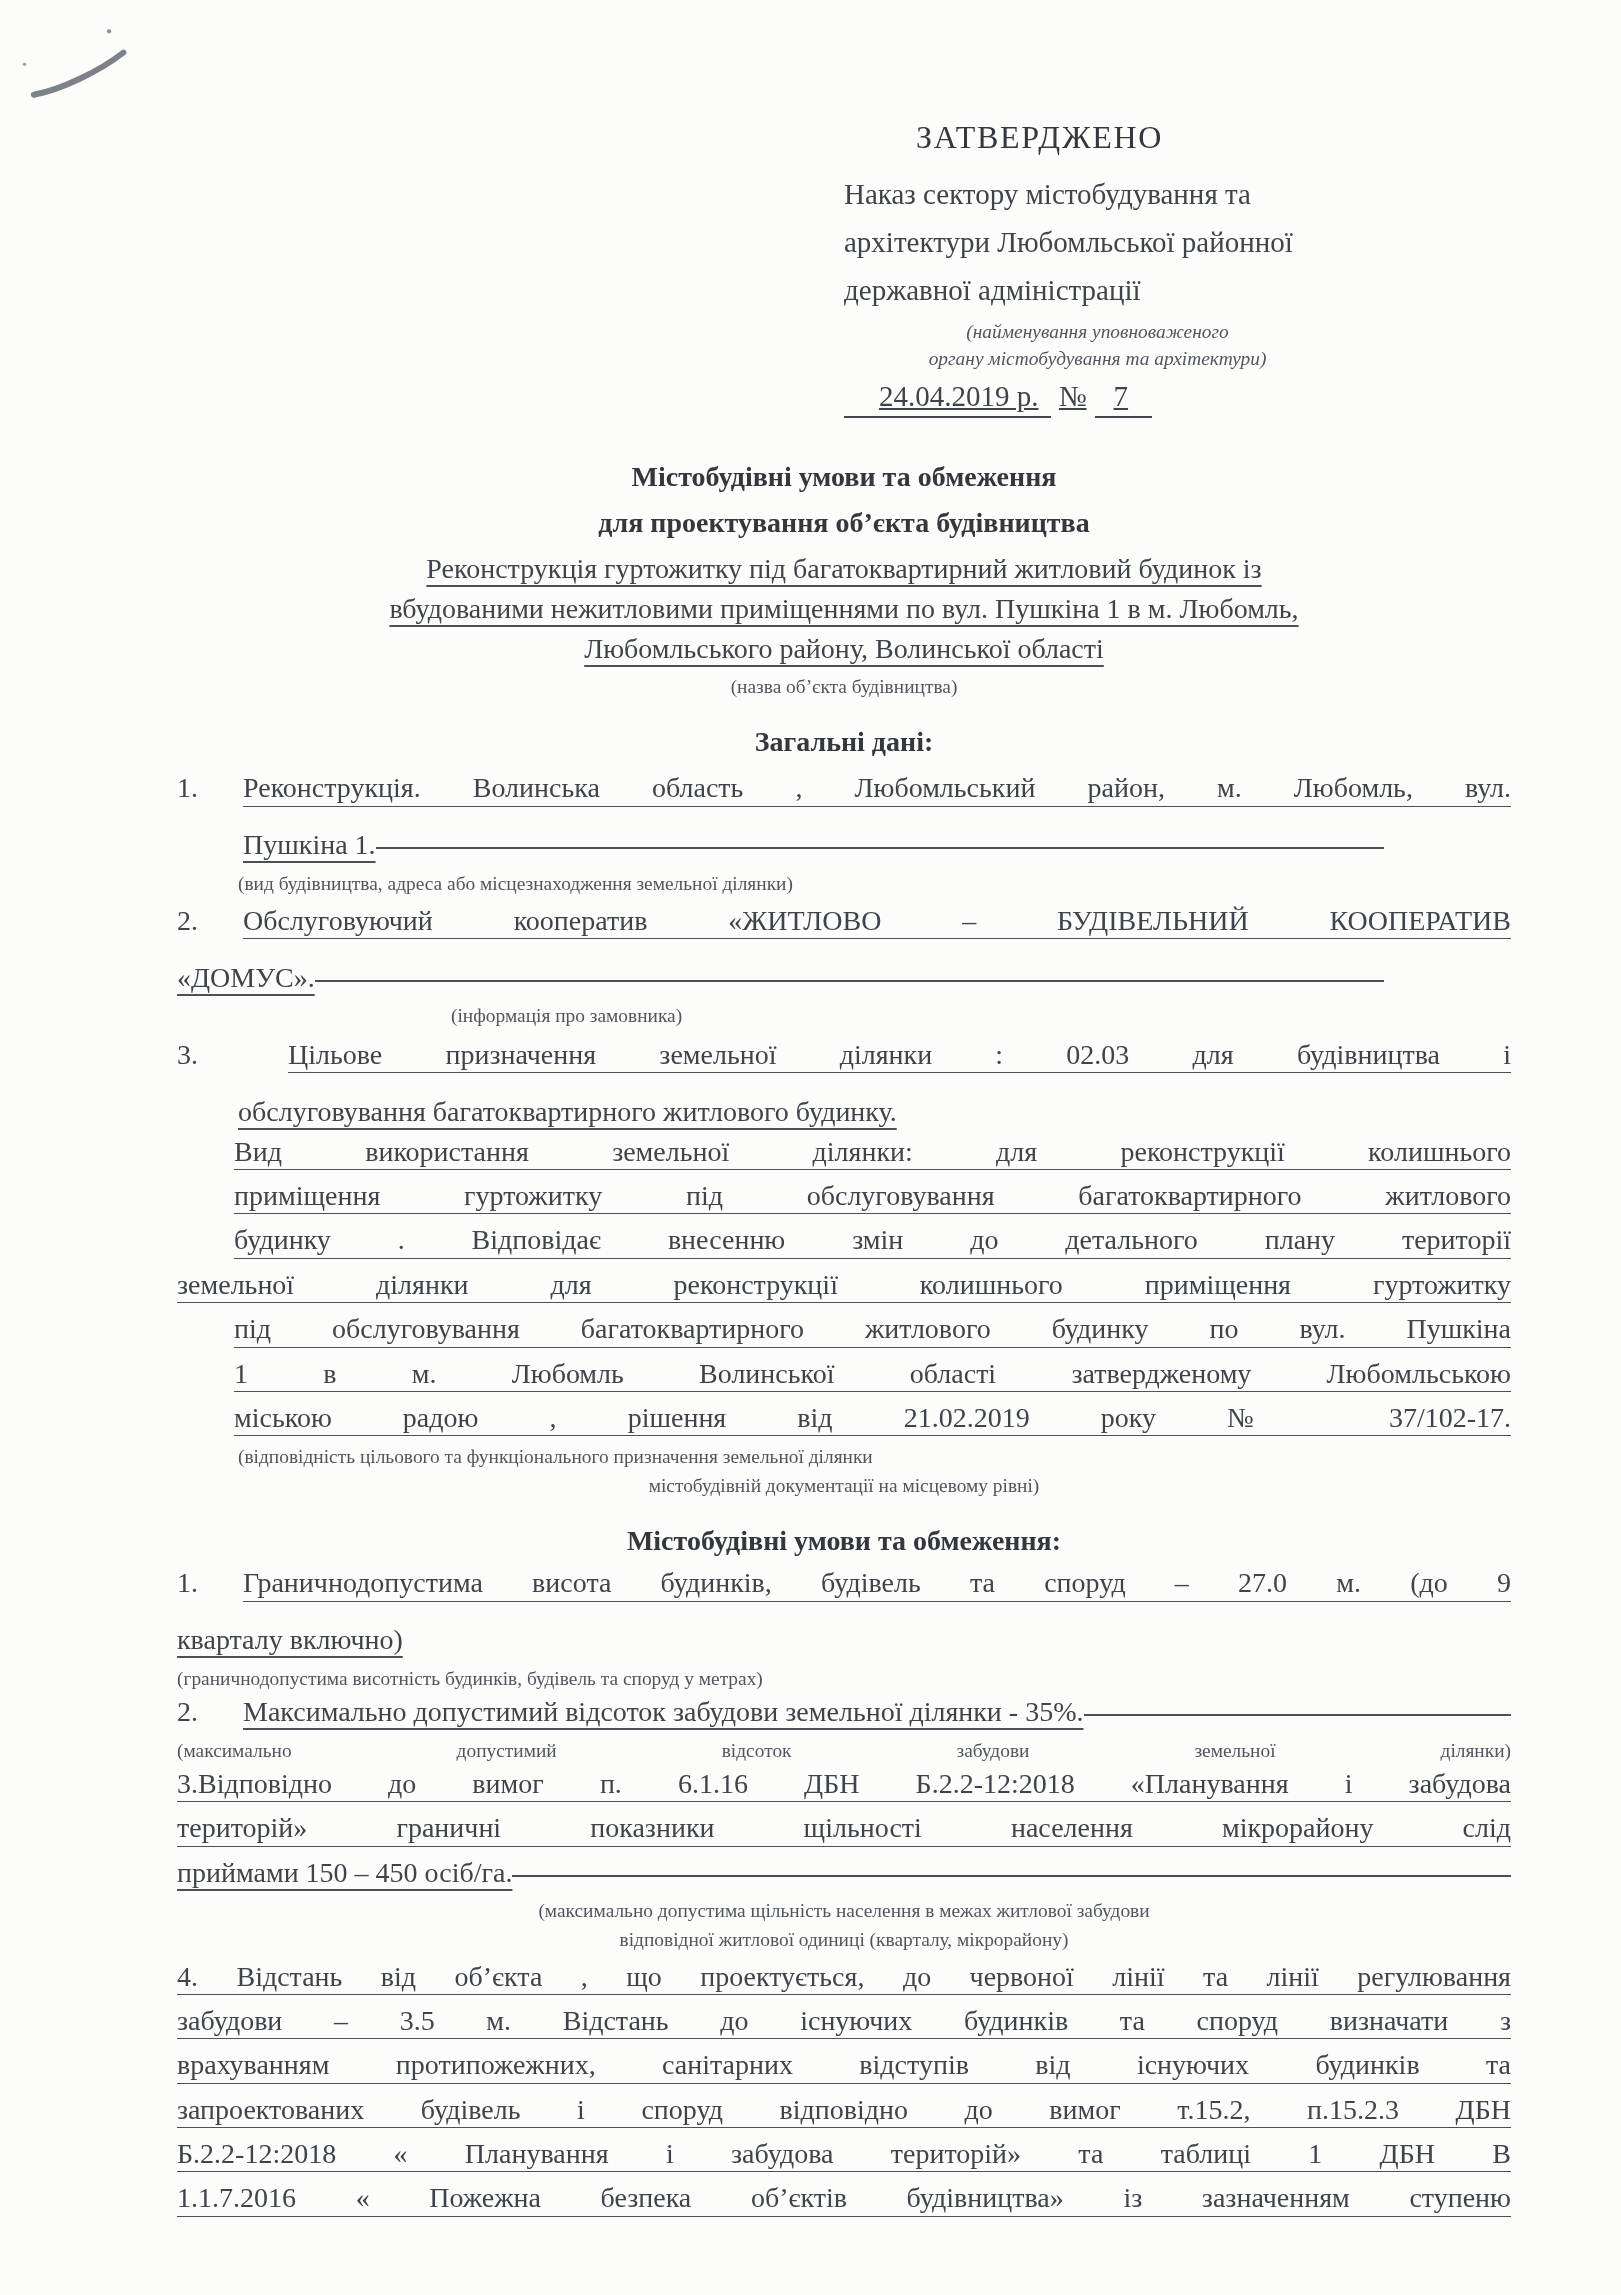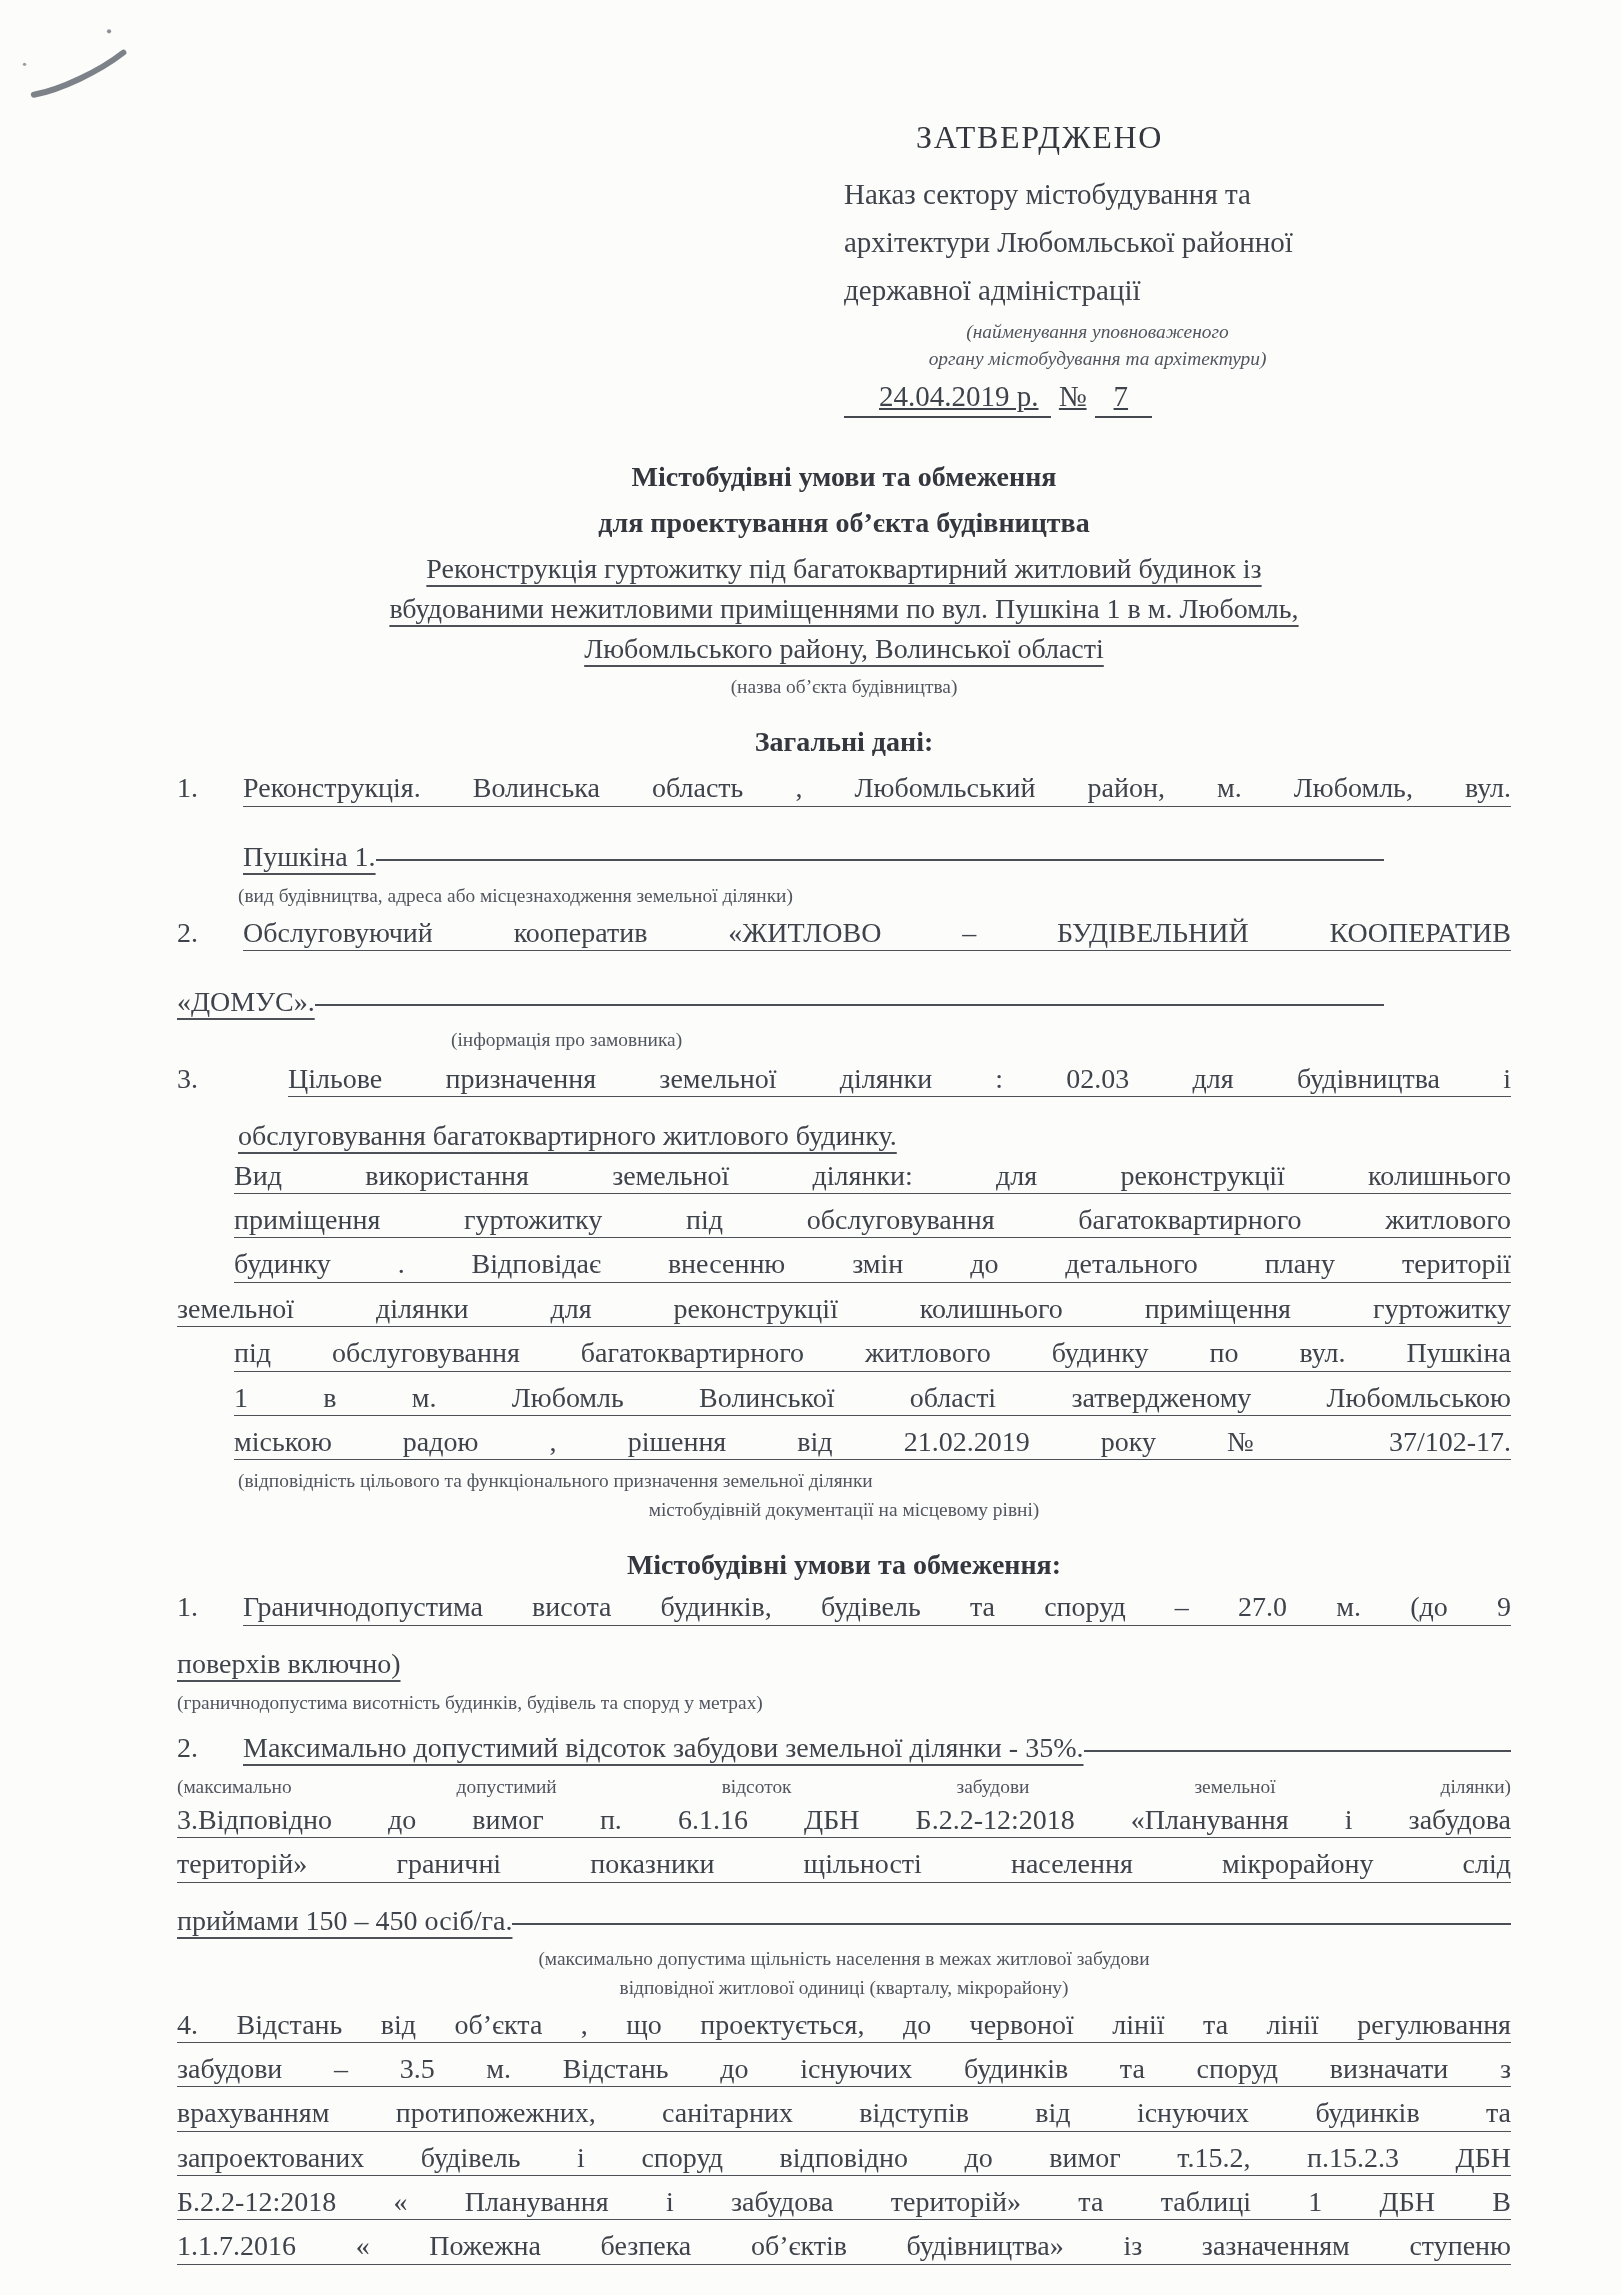--- a/index.html
+++ b/index.html
@@ -17,21 +17,21 @@
     font-family:"Liberation Serif","DejaVu Serif",serif;
     color:var(--ink);
   }
   .content{position:absolute;left:177px;top:0;width:1334px;}
   .line{font-size:28px;line-height:29px;margin-bottom:14.4px;position:relative;}
   .bold{font-weight:700;color:var(--ink-bold);}
   .center{text-align:center;}
   .just{text-align:justify;text-align-last:justify;}
   .small{font-size:19.4px;line-height:20px;color:var(--cap);margin-bottom:8.4px;}
   
-  .u{text-decoration:underline;text-decoration-thickness:1.7px;text-underline-offset:6.8px;text-decoration-color:var(--rule);margin-top:12px;}
+  .u{text-decoration:underline;text-decoration-thickness:1.7px;text-underline-offset:6.8px;text-decoration-color:var(--rule);}
   
   .rl{border-bottom:1.7px solid var(--rule);padding-bottom:3.4px;margin-bottom:9.3px;}
   .flexline{display:flex;align-items:baseline;}
   .marker{flex:0 0 66px;}
   .marker-wide{flex:0 0 111px;}
   .grow{flex:1 1 auto;}
   .fill{flex:1 1 auto;border-bottom:2.5px solid #4b4e54;transform:translateY(-5px);}
   .fill.shorten{margin-right:127px;}
   
   .approve{margin:120px 0 0 667px;width:456px;}
@@ -121,21 +121,21 @@
     <div class="line rl just stride53" style="margin-left:57px;">міською радою , рішення від 21.02.2019 року № 37/102-17.</div>
     <div class="small ind72 mt8">(відповідність цільового та функціонального призначення земельної ділянки</div>
     <div class="small center">містобудівній документації на місцевому рівні)</div>
 
     <div class="line bold center gap-sec mb16">Містобудівні умови та обмеження:</div>
 
     <div class="line flexline">
       <span class="marker">1.</span>
       <div class="grow rl just">Граничнодопустима висота будинків, будівель та споруд – 27.0 м. (до 9</div>
     </div>
-    <div class="line"><span class="u">поверхів включно)</span></div>
+    <div class="line"><span class="u">кварталу включно)</span></div>
     <div class="small">(граничнодопустима висотність будинків, будівель та споруд у метрах)</div>
 
     <div class="line flexline mt6">
       <span class="marker">2.</span>
       <span class="u">Максимально допустимий відсоток  забудови земельної ділянки  - 35%.</span>
       <span class="fill"></span>
     </div>
     <div class="small just">(максимально допустимий відсоток забудови земельної ділянки)</div>
 
     <div class="line rl just stride53 mt6">3.Відповідно до вимог п. 6.1.16 ДБН Б.2.2-12:2018 «Планування і забудова</div>

